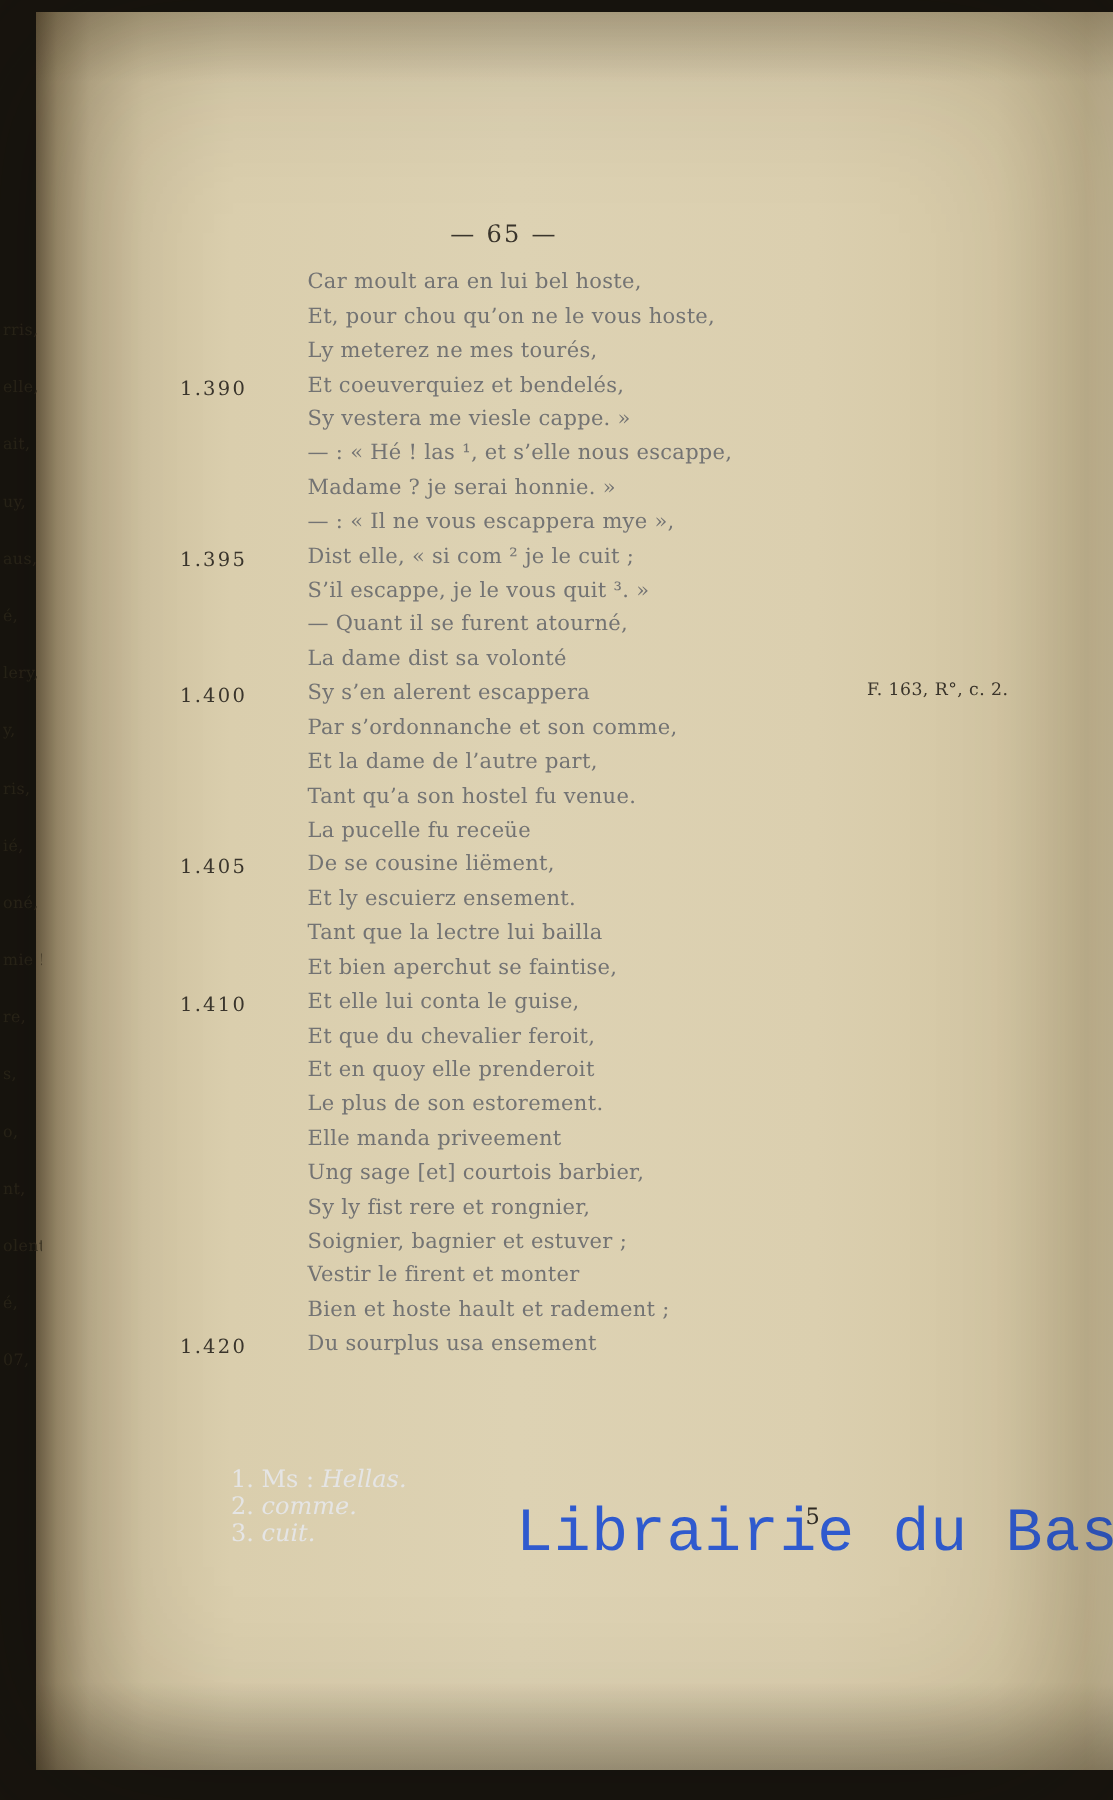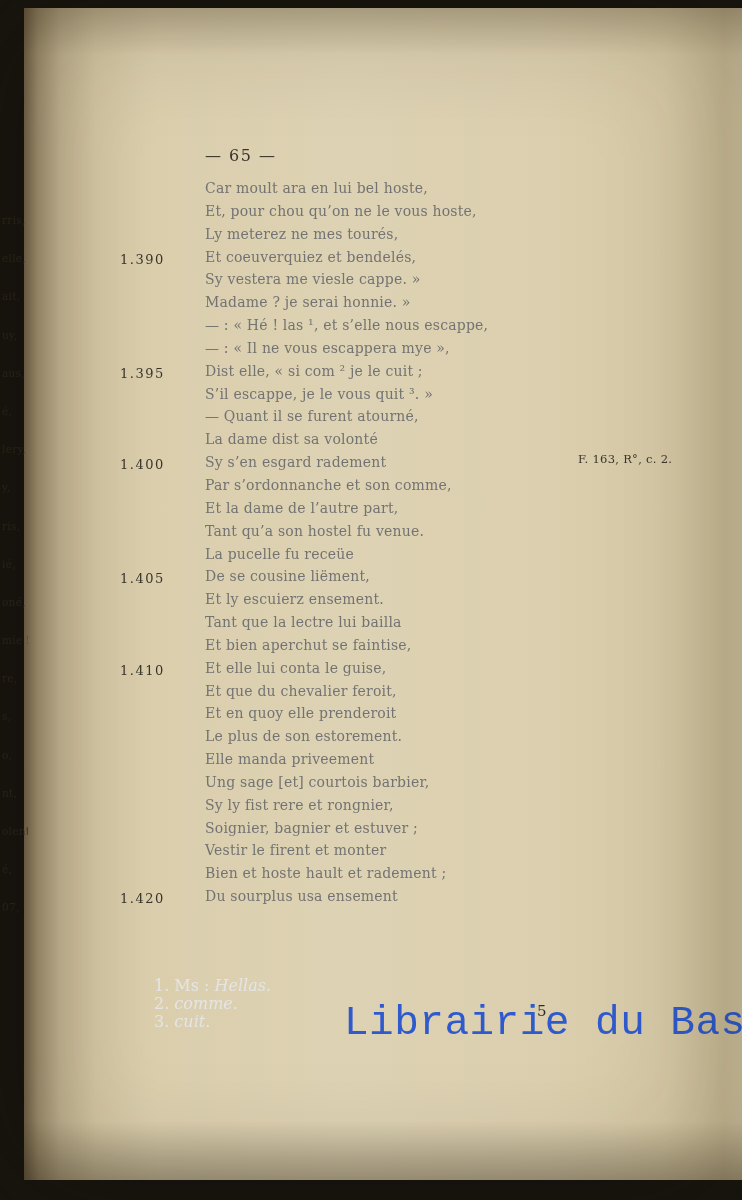--- a/index.html
+++ b/index.html
@@ -26,21 +26,21 @@
   
   .fragments{
     position:absolute;left:2px;top:214px;width:26px;z-index:1;
   }
   .fragment{
     height:38.2px;font-size:10.5px;color:#2f2a1e;opacity:.75;
     overflow:hidden;white-space:nowrap;letter-spacing:.3px;
   }
   .header{
     position:absolute;left:205px;top:146px;width:262px;z-index:2;
-    font-size:16px;color:#3a352c;letter-spacing:1.5px;
+    text-align:center;font-size:16px;color:#3a352c;letter-spacing:1.5px;
   }
   .verse{
     position:absolute;left:0;top:180px;width:742px;z-index:2;
   }
   .verse-line{height:22.85px;position:relative;}
   .line-num{
     position:absolute;left:120px;top:3px;width:60px;
     font-size:13px;color:#3a352c;letter-spacing:1.5px;
   }
   .line-text{
@@ -144,26 +144,26 @@
         <span class="line-text">Et coeuverquiez et bendelés,</span>
       </div>
 
       <div class="verse-line">
         <span class="line-num"></span>
         <span class="line-text">Sy vestera me viesle cappe. »</span>
       </div>
 
       <div class="verse-line">
         <span class="line-num"></span>
+        <span class="line-text">— : « Hé ! las ¹, et s’elle nous escappe,</span>
+      </div>
+
+      <div class="verse-line">
+        <span class="line-num"></span>
         <span class="line-text">Madame ? je serai honnie. »</span>
-      </div>
-
-      <div class="verse-line">
-        <span class="line-num"></span>
-        <span class="line-text">— : « Hé ! las ¹, et s’elle nous escappe,</span>
       </div>
 
       <div class="verse-line">
         <span class="line-num"></span>
         <span class="line-text">— : « Il ne vous escappera mye »,</span>
       </div>
 
       <div class="verse-line">
         <span class="line-num">1.395</span>
         <span class="line-text">Dist elle, « si com ² je le cuit ;</span>
@@ -180,21 +180,21 @@
       </div>
 
       <div class="verse-line">
         <span class="line-num"></span>
         <span class="line-text">La dame dist sa volonté</span>
       </div>
 
 
       <div class="verse-line">
         <span class="line-num">1.400</span>
-        <span class="line-text">Sy s’en esgard radement</span>
+        <span class="line-text">Sy s’en alerent escappera</span>
       </div>
 
       <div class="verse-line">
         <span class="line-num"></span>
         <span class="line-text">Par s’ordonnanche et son comme,</span>
       </div>
 
       <div class="verse-line">
         <span class="line-num"></span>
         <span class="line-text">Et la dame de l’autre part,</span>

